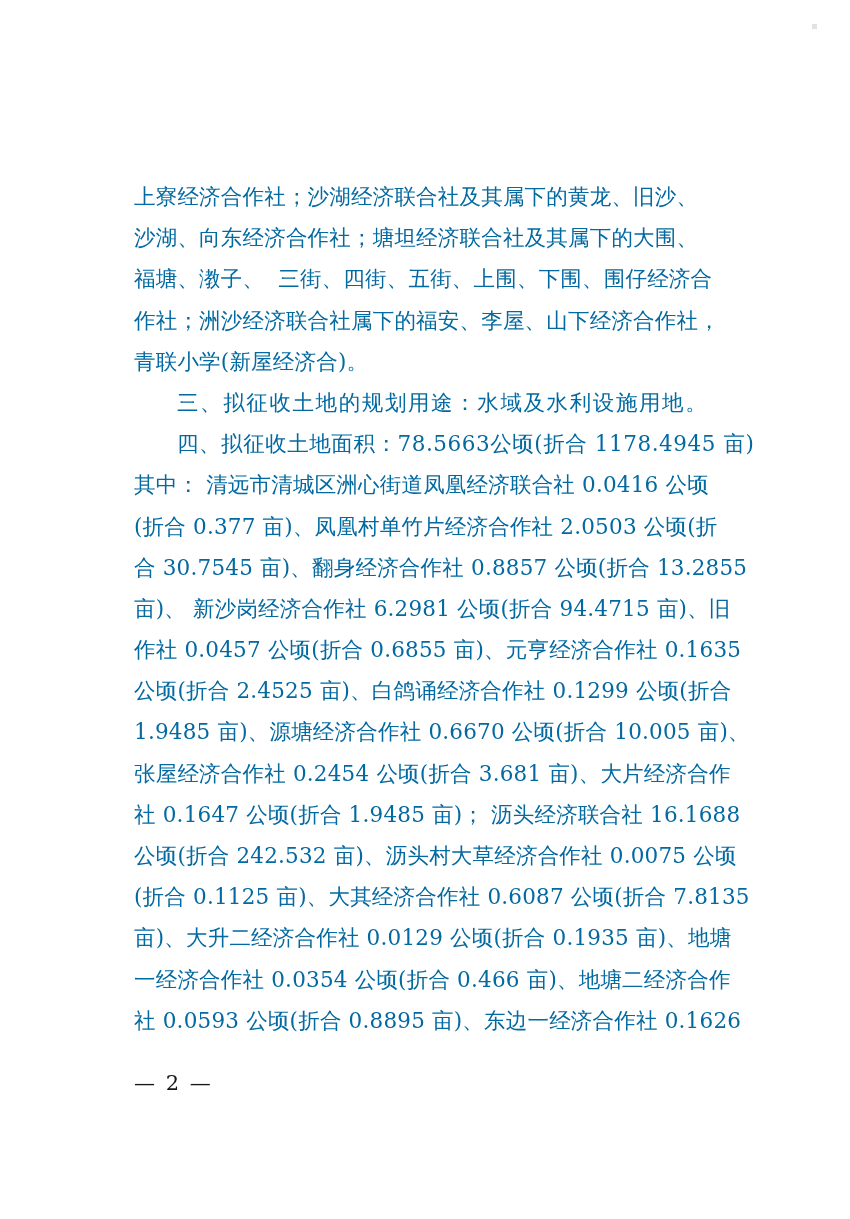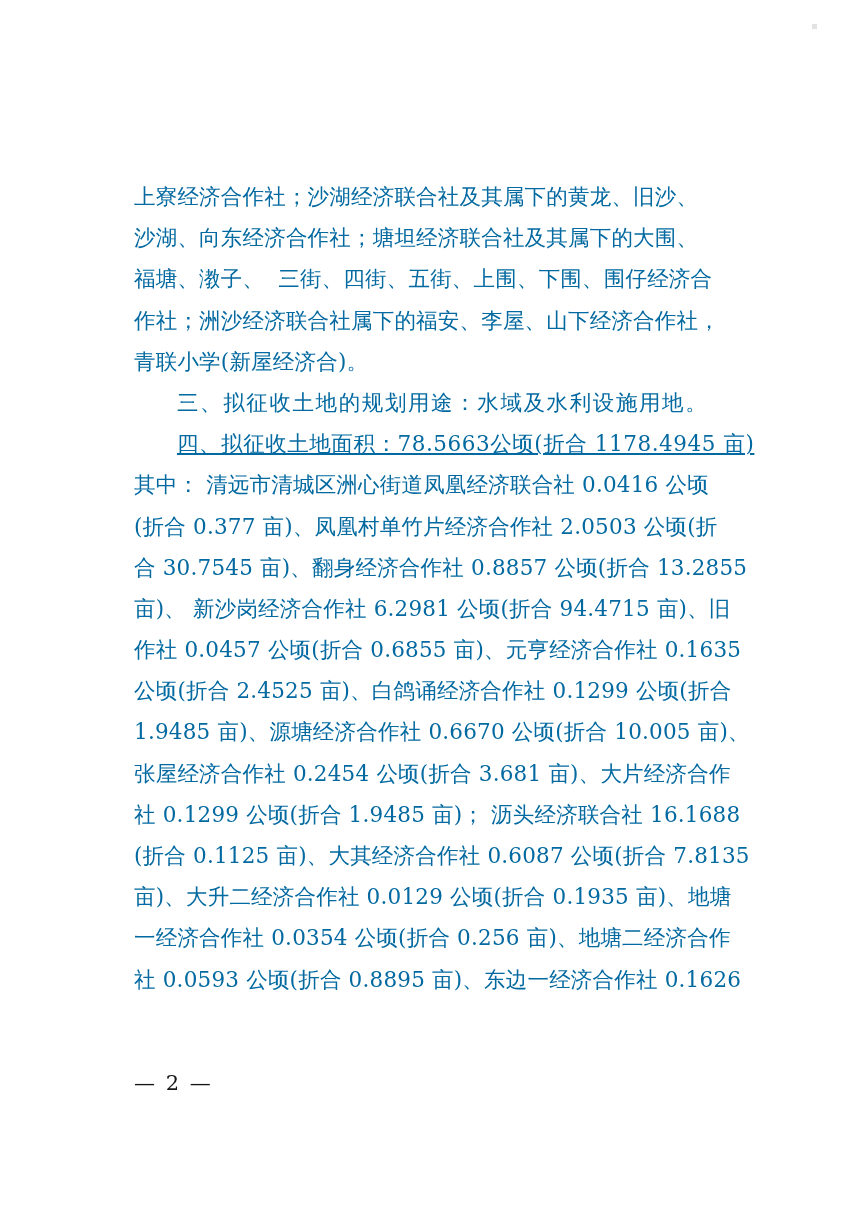--- a/index.html
+++ b/index.html
@@ -43,21 +43,21 @@
     display: flex;
     justify-content: space-between;
   }
   .ln.just > span { display: inline-block; }
 
   
   .ln.indent { padding-left: 43px; }
 
   
   .ln.track { letter-spacing: 1.6px; }
-  .ln.track2 { letter-spacing: 0.55px; text-decoration: underline; }
+  .ln.track2 { letter-spacing: 0.55px; }
 
   .footer {
     position: absolute;
     left: 134px;
     top: 1071px;
     font-size: 21px;
     letter-spacing: 2px;
     color: #161616;
     font-family: "DejaVu Serif", "Liberation Serif", serif;
   }
@@ -82,23 +82,24 @@
     <div class="ln indent track2"><span>四、拟征收土地面积：78.5663公顷(折合 1178.4945 亩)</span></div>
 
     <div class="ln just"><span>其中： 清远市清城区洲心街道凤凰经济联合社 0.0416 公顷</span></div>
     <div class="ln just"><span>(折合 0.377 亩)、凤凰村单竹片经济合作社 2.0503 公顷(折</span></div>
     <div class="ln just"><span>合 30.7545 亩)、翻身经济合作社 0.8857 公顷(折合 13.2855</span></div>
     <div class="ln just"><span>亩)、 新沙岗经济合作社 6.2981 公顷(折合 94.4715 亩)、旧</span></div>
     <div class="ln just"><span>作社 0.0457 公顷(折合 0.6855 亩)、元亨经济合作社 0.1635</span></div>
     <div class="ln just"><span>公顷(折合 2.4525 亩)、白鸽诵经济合作社 0.1299 公顷(折合</span></div>
     <div class="ln just"><span>1.9485 亩)、源塘经济合作社 0.6670 公顷(折合 10.005 亩)、</span></div>
     <div class="ln just"><span>张屋经济合作社 0.2454 公顷(折合 3.681 亩)、大片经济合作</span></div>
-    <div class="ln just"><span>社 0.1299 公顷(折合 1.9485 亩)； 沥头经济联合社 16.1688</span></div>
+    <div class="ln just"><span>社 0.1647 公顷(折合 1.9485 亩)； 沥头经济联合社 16.1688</span></div>
+    <div class="ln just"><span>公顷(折合 242.532 亩)、沥头村大草经济合作社 0.0075 公顷</span></div>
     <div class="ln just"><span>(折合 0.1125 亩)、大其经济合作社 0.6087 公顷(折合 7.8135</span></div>
     <div class="ln just"><span>亩)、大升二经济合作社 0.0129 公顷(折合 0.1935 亩)、地塘</span></div>
-    <div class="ln just"><span>一经济合作社 0.0354 公顷(折合 0.256 亩)、地塘二经济合作</span></div>
+    <div class="ln just"><span>一经济合作社 0.0354 公顷(折合 0.466 亩)、地塘二经济合作</span></div>
     <div class="ln just"><span>社 0.0593 公顷(折合 0.8895 亩)、东边一经济合作社 0.1626</span></div>
 
   </div>
 
   <div class="footer">— 2 —</div>
 
 </div>
 
 </body></html>

